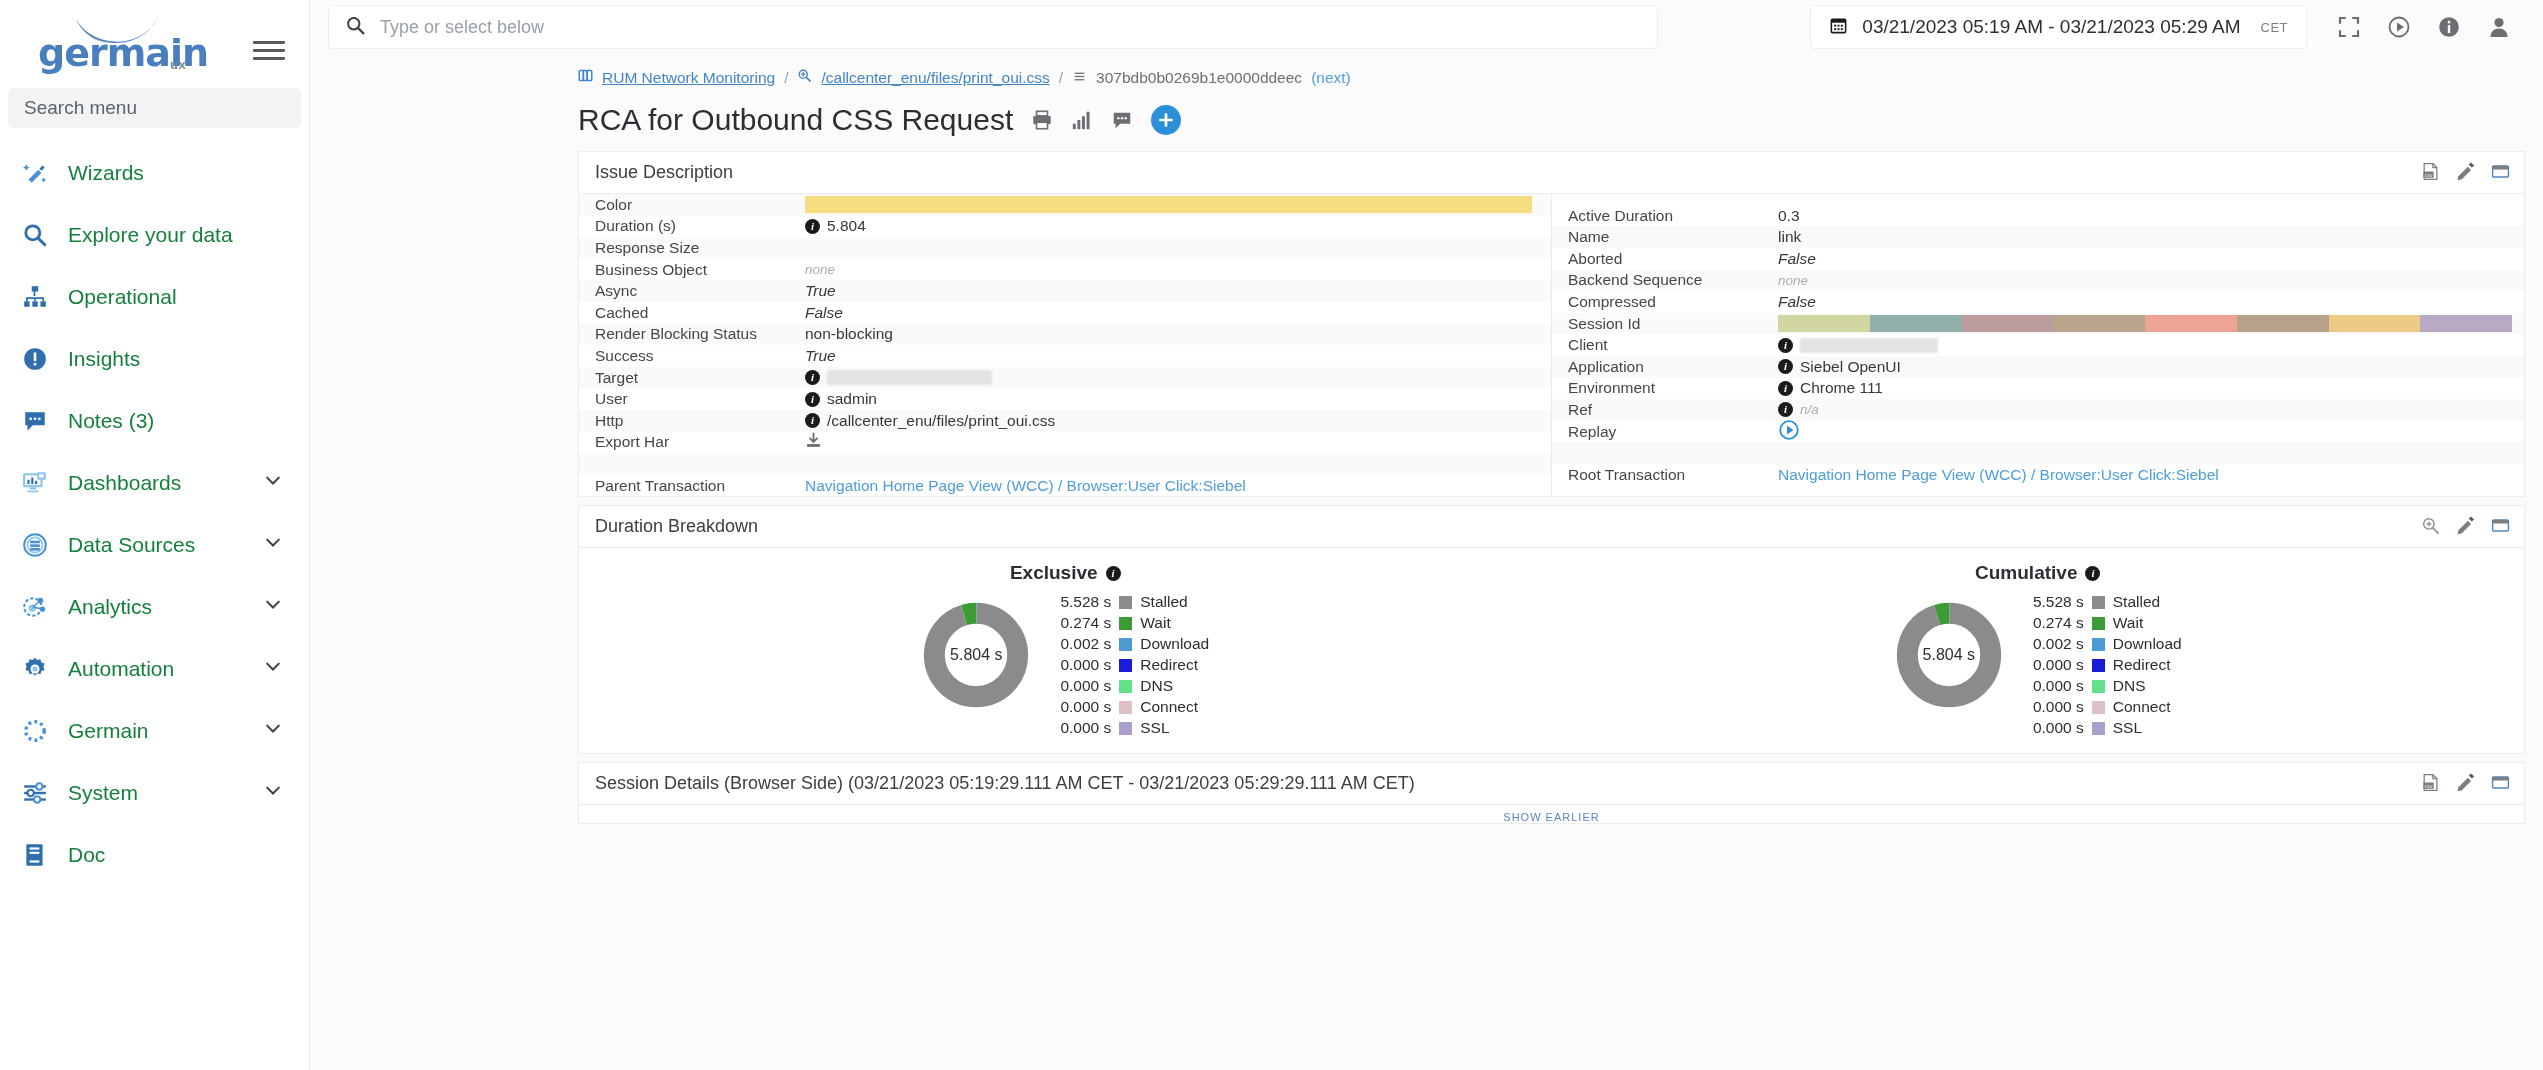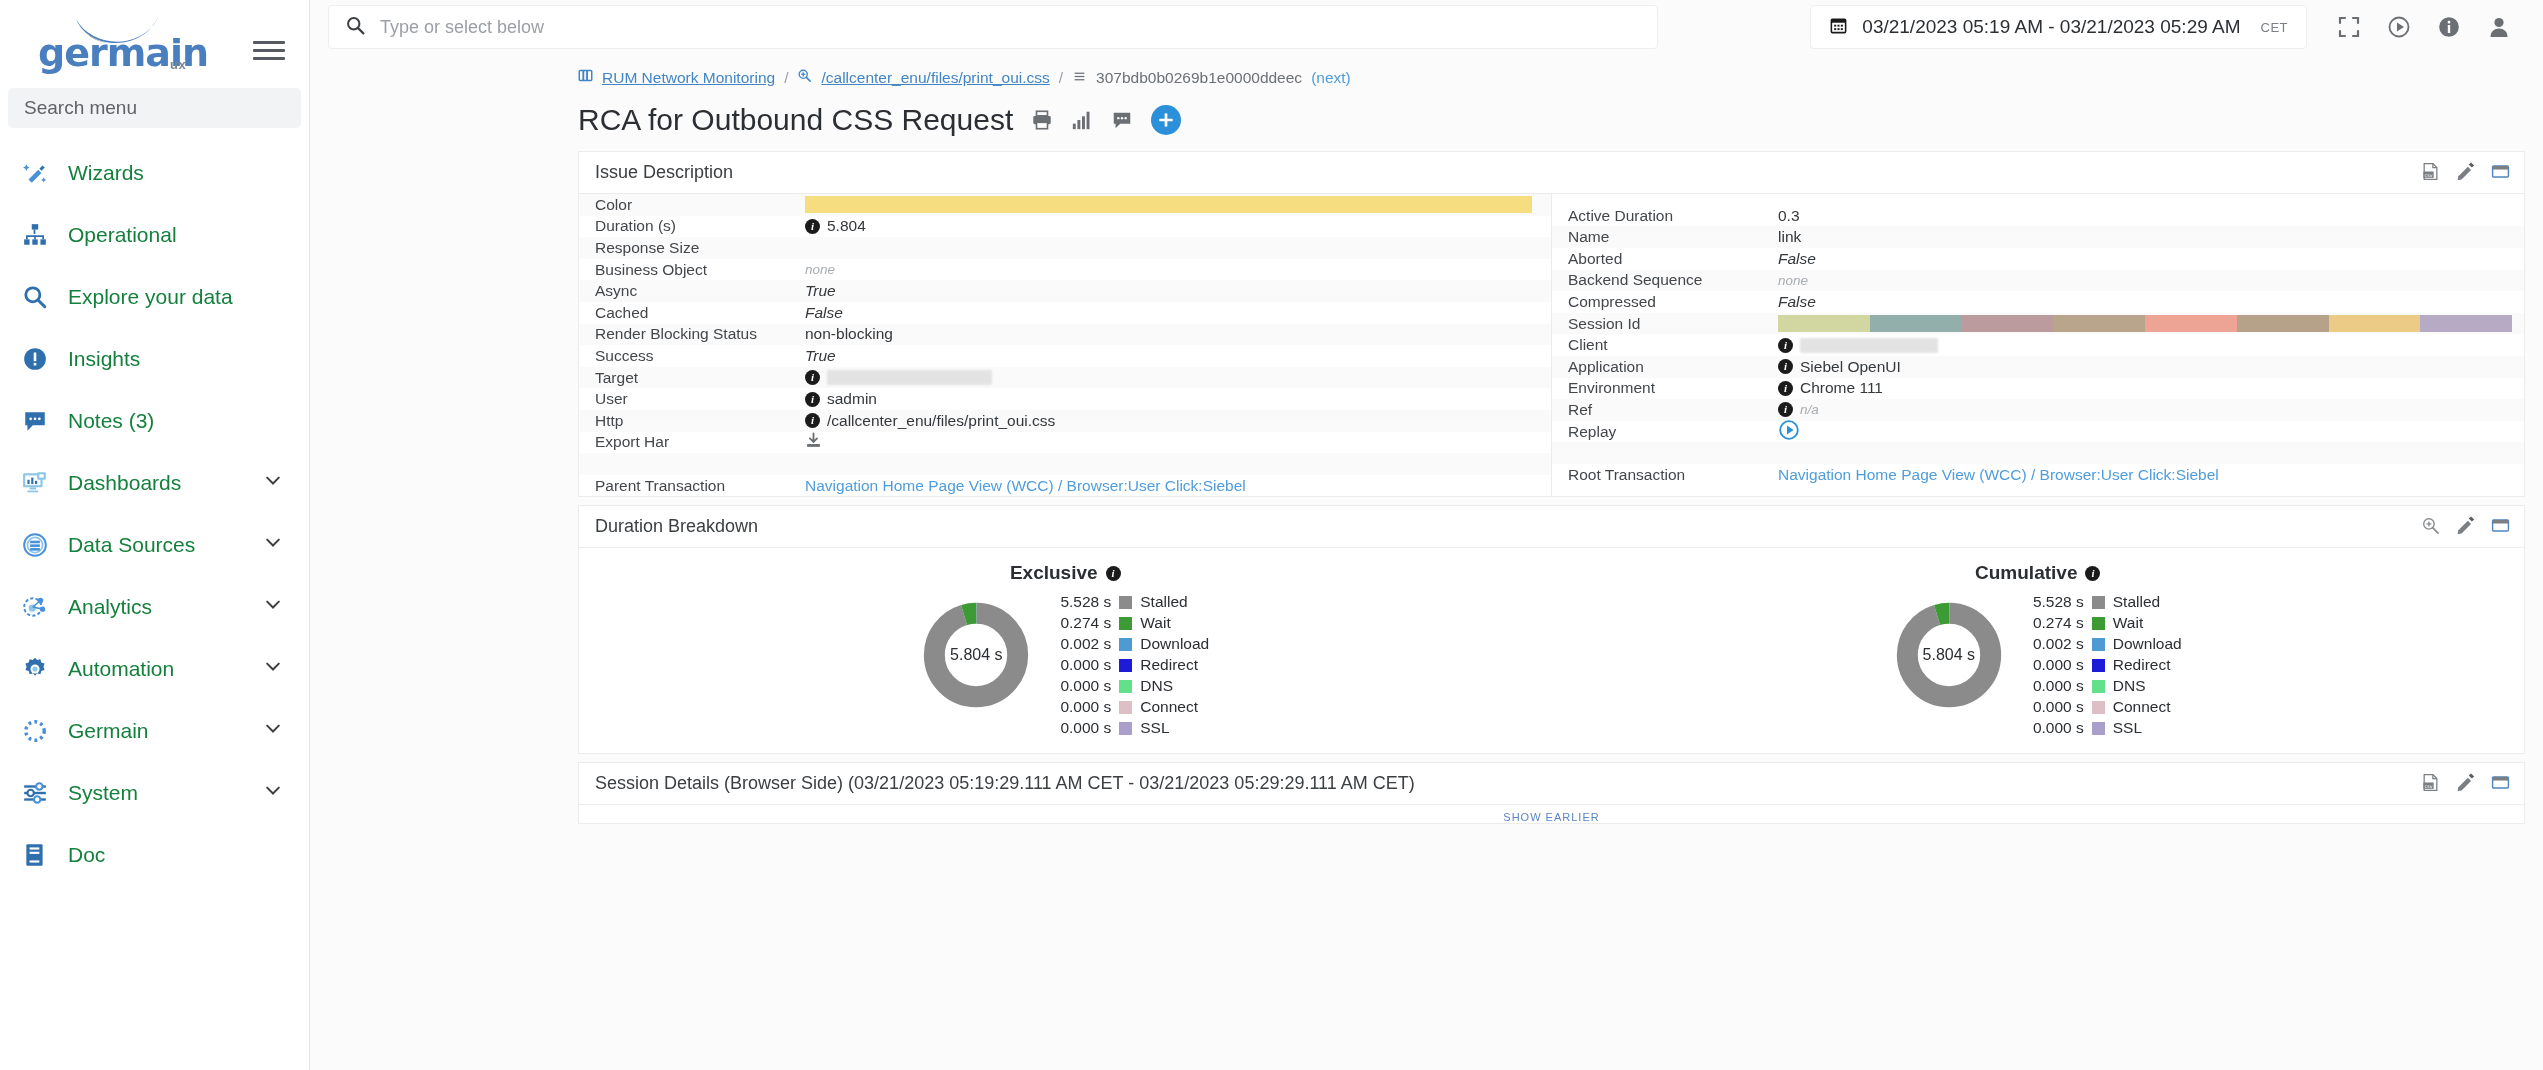--- a/index.html
+++ b/index.html
@@ -180,38 +180,38 @@
               <path d="M4,4 l1,2 l2,1 l-2,1 l-1,2 l-1,-2 l-2,-1 l2,-1 Z" fill="#4a90d9"></path>
               <path d="M20,16 l.8,1.6 l1.6,.8 l-1.6,.8 l-.8,1.6 l-.8,-1.6 l-1.6,-.8 l1.6,-.8 Z" fill="#4a90d9"></path>
             </svg>
         </span>
         <span class="nav-label">Wizards</span>
       </div>
 
       <div class="nav-item">
         <span class="nav-ico">
           <svg width="26" height="26" viewBox="0 0 24 24">
+              <circle cx="10" cy="10" r="6.5" fill="none" stroke="#2f6fae" stroke-width="2.6"></circle>
+              <line x1="15" y1="15" x2="21" y2="21" stroke="#2f6fae" stroke-width="2.8" stroke-linecap="round"></line>
+            </svg>
+        </span>
+        <span class="nav-label">Explore your data</span>
+      </div>
+
+      <div class="nav-item">
+        <span class="nav-ico">
+          <svg width="26" height="26" viewBox="0 0 24 24">
               <rect x="9" y="2" width="6" height="5" fill="#2f6fae"></rect>
               <rect x="2" y="16" width="5" height="5" fill="#2f6fae"></rect>
               <rect x="9.5" y="16" width="5" height="5" fill="#2f6fae"></rect>
               <rect x="17" y="16" width="5" height="5" fill="#2f6fae"></rect>
               <path d="M11.5,7 v4 M4.5,16 v-3 h15 v3 M12,13 v3" stroke="#2f6fae" stroke-width="1.6" fill="none"></path>
             </svg>
         </span>
         <span class="nav-label">Operational</span>
-      </div>
-
-      <div class="nav-item">
-        <span class="nav-ico">
-          <svg width="26" height="26" viewBox="0 0 24 24">
-              <circle cx="10" cy="10" r="6.5" fill="none" stroke="#2f6fae" stroke-width="2.6"></circle>
-              <line x1="15" y1="15" x2="21" y2="21" stroke="#2f6fae" stroke-width="2.8" stroke-linecap="round"></line>
-            </svg>
-        </span>
-        <span class="nav-label">Explore your data</span>
       </div>
 
       <div class="nav-item">
         <span class="nav-ico">
           <svg width="26" height="26" viewBox="0 0 24 24">
               <circle cx="12" cy="12" r="10" fill="#2f6fae"></circle>
               <rect x="10.8" y="6" width="2.4" height="8" fill="#fff"></rect>
               <rect x="10.8" y="15.6" width="2.4" height="2.4" fill="#fff"></rect>
             </svg>
         </span>

